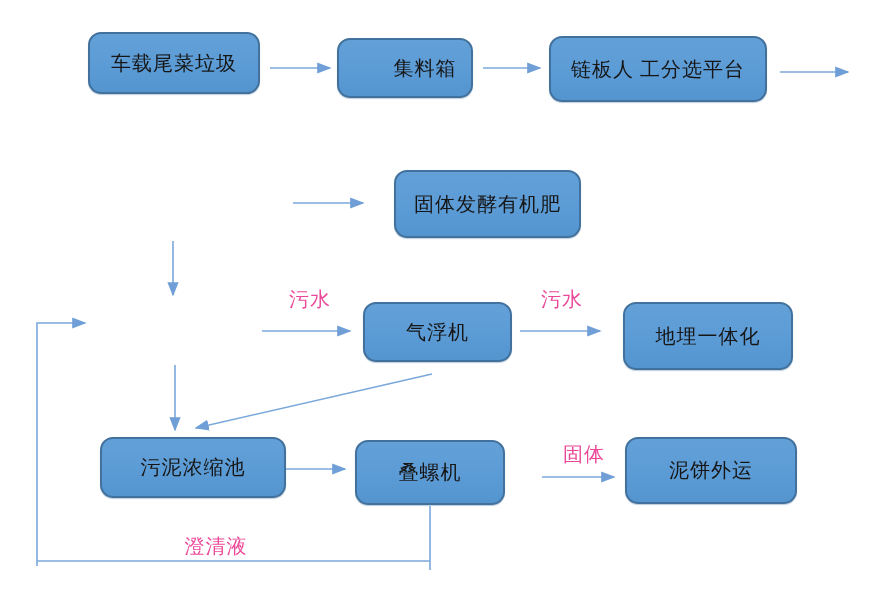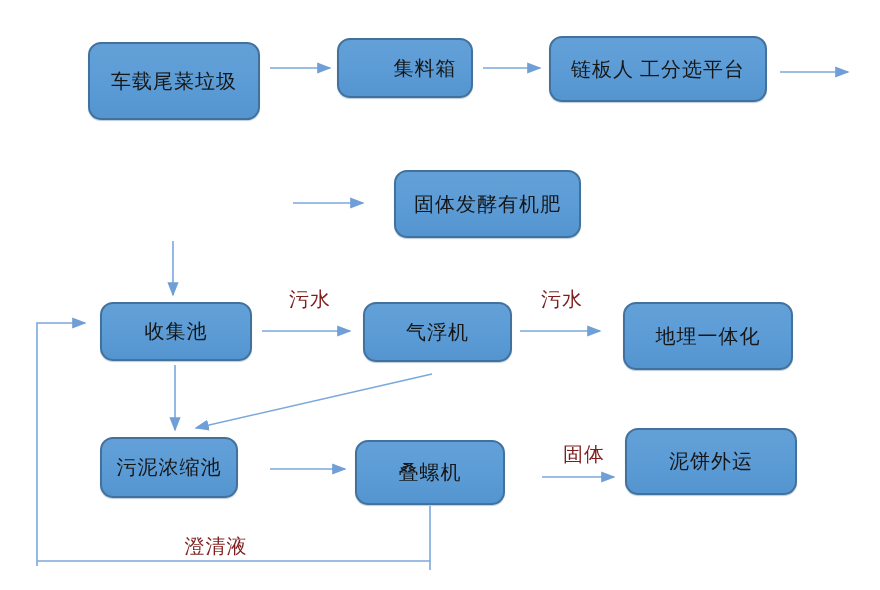--- a/index.html
+++ b/index.html
@@ -20,21 +20,21 @@
     border:2px solid #41719c;
     border-radius:13px;
     display:flex;align-items:center;justify-content:center;
     color:#161616;
     font-size:20px;
     letter-spacing:1px;
     box-shadow:0 1px 1px rgba(65,113,156,.35);
   }
   .flow-label{
     position:absolute;
-    color:#7f1d1d;
+    color:#ec4899;
     font-size:20px;
     text-align:center;
     letter-spacing:1px;
     white-space:nowrap;
   }
 </style>
 </head>
 <body>
 
 <div class="canvas">
@@ -56,40 +56,39 @@
       <path d="M520 331 H600" marker-end="url(#arr)"></path>
       <path d="M175 365 V430" marker-end="url(#arr)"></path>
       <path d="M432 374 L196 428" marker-end="url(#arr)"></path>
       <path d="M270 469 H345" marker-end="url(#arr)"></path>
       <path d="M542 477 H614" marker-end="url(#arr)"></path>
       <path d="M430 506 V570"></path>
       <path d="M37 561 H430"></path>
     </g>
   </svg>
 
-  <div class="node" style="left:88px;  top:42px;  width:172px; height:78px;font-family:Liberation Serif, serif;">车载尾菜垃圾</div>
+  <div class="node" style="left:88px;  top:32px;  width:172px; height:62px;font-family:Liberation Serif, serif;">车载尾菜垃圾</div>
 
   <div class="node" style="left:337px; top:38px;  width:136px; height:60px;padding-left:40px;">集料箱</div>
 
   <div class="node" style="left:549px; top:36px;  width:218px; height:66px;">链板人 工分选平台</div>
 
 
   <div class="node" style="left:394px; top:170px; width:187px; height:68px;">固体发酵有机肥</div>
 
-  <div class="node" style="left:100px; top:302px; width:152px; height:59px;">收集池</div>
 
   <div class="node" style="left:363px; top:302px; width:149px; height:60px;">气浮机</div>
 
   <div class="node" style="left:623px; top:302px; width:170px; height:68px;">地埋一体化</div>
 
-  <div class="node" style="left:100px; top:437px; width:138px; height:61px;">污泥浓缩池</div>
+  <div class="node" style="left:100px; top:437px; width:186px; height:61px;">污泥浓缩池</div>
 
   <div class="node" style="left:355px; top:440px; width:150px; height:65px;">叠螺机</div>
 
-  <div class="node" style="left:625px; top:428px; width:172px; height:67px;font-family:Liberation Mono, monospace;">泥饼外运</div>
+  <div class="node" style="left:625px; top:437px; width:172px; height:67px;font-family:Liberation Mono, monospace;">泥饼外运</div>
 
   <div class="flow-label" style="left:270px; top:286px; width:80px;">污水</div>
 
   <div class="flow-label" style="left:522px; top:286px; width:80px;">污水</div>
 
   <div class="flow-label" style="left:544px; top:441px; width:80px;">固体</div>
 
   <div class="flow-label" style="left:156px; top:533px; width:120px;">澄清液</div>
 
 </div>

